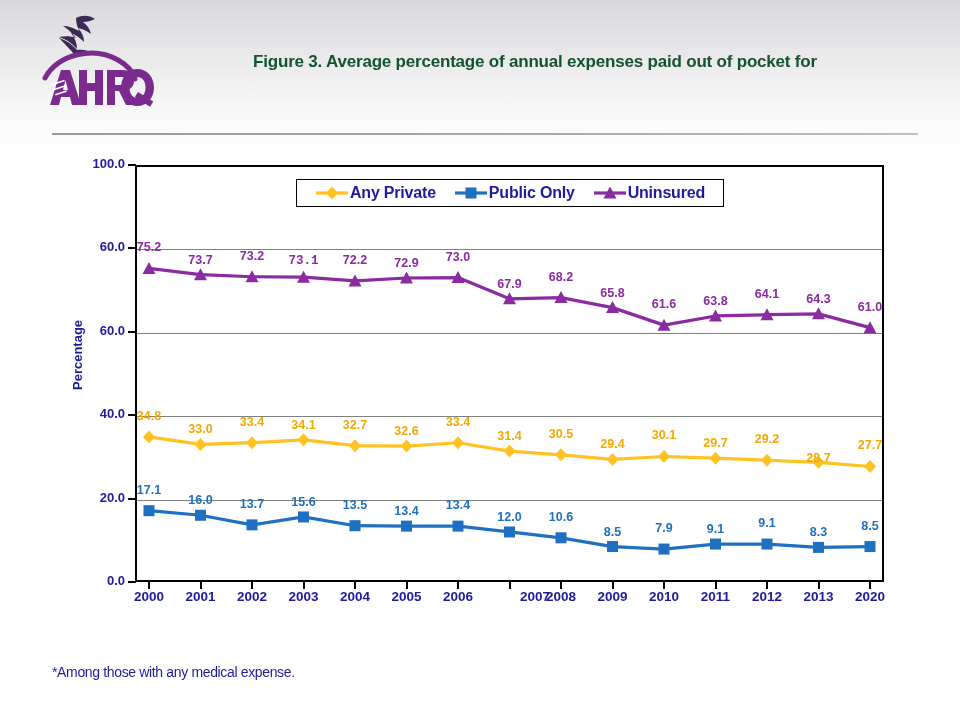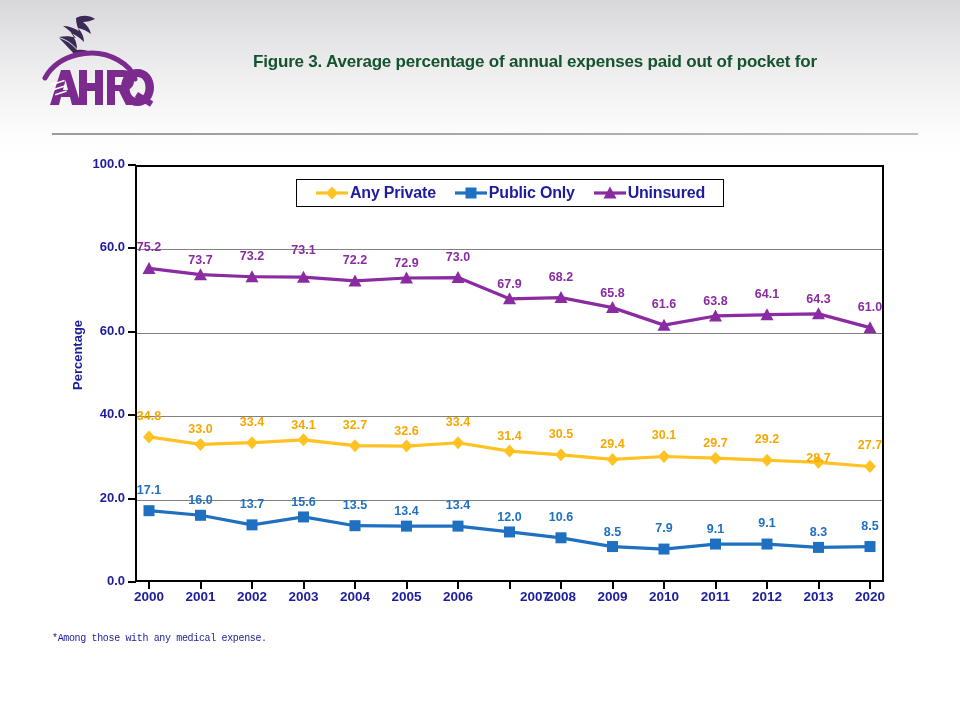--- a/index.html
+++ b/index.html
@@ -153,27 +153,26 @@
     color: #1c1c9c;
     font-size: 16px;
     font-weight: bold;
     margin-left: 1px;
     letter-spacing: -0.2px;
   }
 
   
   #footnotes {
     position: absolute;
-    left: 52px; top: 631px;
+    left: 52px; top: 665px;
     color: #1c1c9c;
-    font-size: 10px;
+    font-size: 14px;
     line-height: 15px;
     letter-spacing: -0.35px;
     white-space: nowrap;
-    font-family: Liberation Mono, monospace;
   }
 </style>
 </head>
 <body>
 
 <div id="header-band"></div>
 <div id="header-lower"></div>
 <div id="header-divider"></div>
 
 <div id="logo">
@@ -349,21 +348,21 @@
     <div class="dlabel public" style="left: 539px; top: 509.798px;">10.6</div>
     <div class="dlabel public" style="left: 590.5px; top: 524.555px;">8.5</div>
     <div class="dlabel public" style="left: 642px; top: 521.057px;">7.9</div>
     <div class="dlabel public" style="left: 693.5px; top: 522.053px;">9.1</div>
     <div class="dlabel public" style="left: 745px; top: 516.053px;">9.1</div>
     <div class="dlabel public" style="left: 796.5px; top: 525.389px;">8.3</div>
     <div class="dlabel public" style="left: 848px; top: 518.555px;">8.5</div>
     <div class="dlabel unins" style="left: 127px; top: 240.416px;">75.2</div>
     <div class="dlabel unins" style="left: 178.5px; top: 252.671px;">73.7</div>
     <div class="dlabel unins" style="left: 230px; top: 248.756px;">73.2</div>
-    <div class="dlabel unins" style="left: 281.5px; top: 243px;">73.1</div>
+    <div class="dlabel unins" style="left: 281.5px; top: 254px; font-family: Liberation Mono, monospace;">73.1</div>
     <div class="dlabel unins" style="left: 333px; top: 252.926px;">72.2</div>
     <div class="dlabel unins" style="left: 384.5px; top: 256.007px;">72.9</div>
     <div class="dlabel unins" style="left: 436px; top: 249.59px;">73.0</div>
     <div class="dlabel unins" style="left: 487.5px; top: 276.857px;">67.9</div>
     <div class="dlabel unins" style="left: 539px; top: 269.606px;">68.2</div>
     <div class="dlabel unins" style="left: 590.5px; top: 285.614px;">65.8</div>
     <div class="dlabel unins" style="left: 642px; top: 297.128px;">61.6</div>
     <div class="dlabel unins" style="left: 693.5px; top: 293.954px;">63.8</div>
     <div class="dlabel unins" style="left: 745px; top: 286.703px;">64.1</div>
     <div class="dlabel unins" style="left: 796.5px; top: 291.869px;">64.3</div>

